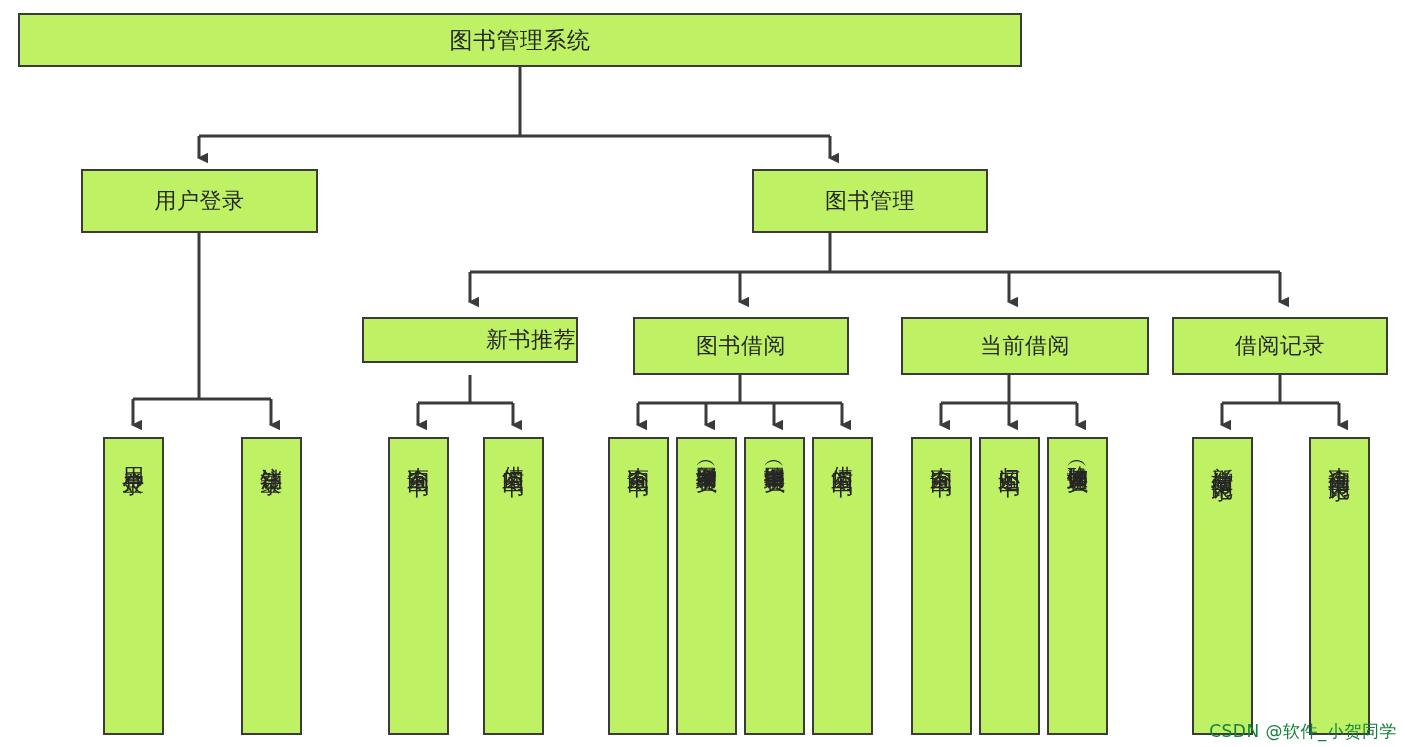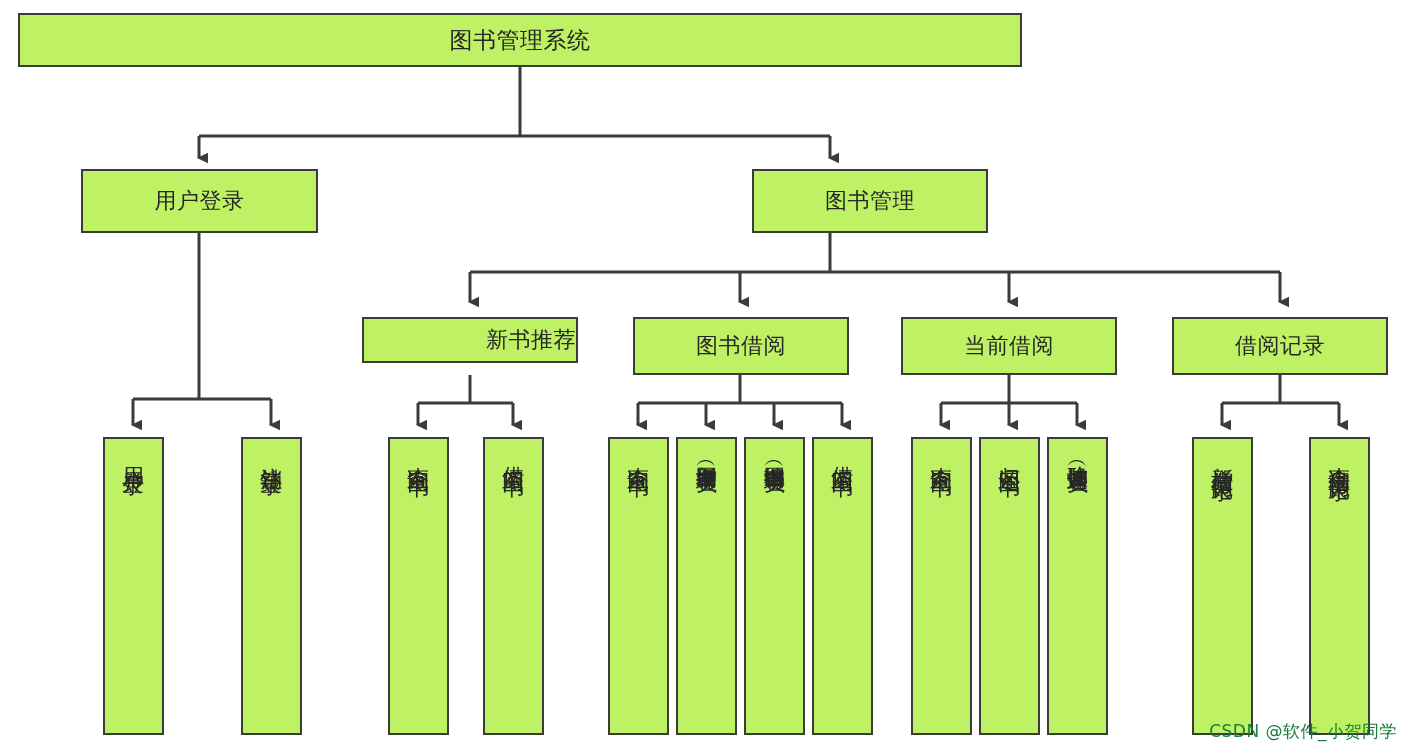--- a/index.html
+++ b/index.html
@@ -139,21 +139,21 @@
   <div class="node level2" style="left:712px; top:169px; width:236px; height:64px;margin-left:40px;">
     <span class="node-label">图书管理</span>
   </div>
 
   <div class="node level3" style="left:362px; top:317px; width:216px; height:46px;justify-content:flex-end;">
     <span class="node-label">新书推荐</span>
   </div>
   <div class="node level3" style="left:633px; top:317px; width:216px; height:58px;">
     <span class="node-label">图书借阅</span>
   </div>
-  <div class="node level3" style="left:901px; top:317px; width:216px; height:58px;">
+  <div class="node level3" style="left:901px; top:317px; width:248px; height:58px;">
     <span class="node-label">当前借阅</span>
   </div>
   <div class="node level3" style="left:1172px; top:317px; width:216px; height:58px;">
     <span class="node-label">借阅记录</span>
   </div>
 
   <div class="node leaf" style="left:103px; top:437px; width:61px; height:298px;">
     <span class="node-label">用户登录</span>
   </div>
   <div class="node leaf" style="left:241px; top:437px; width:61px; height:298px;">

